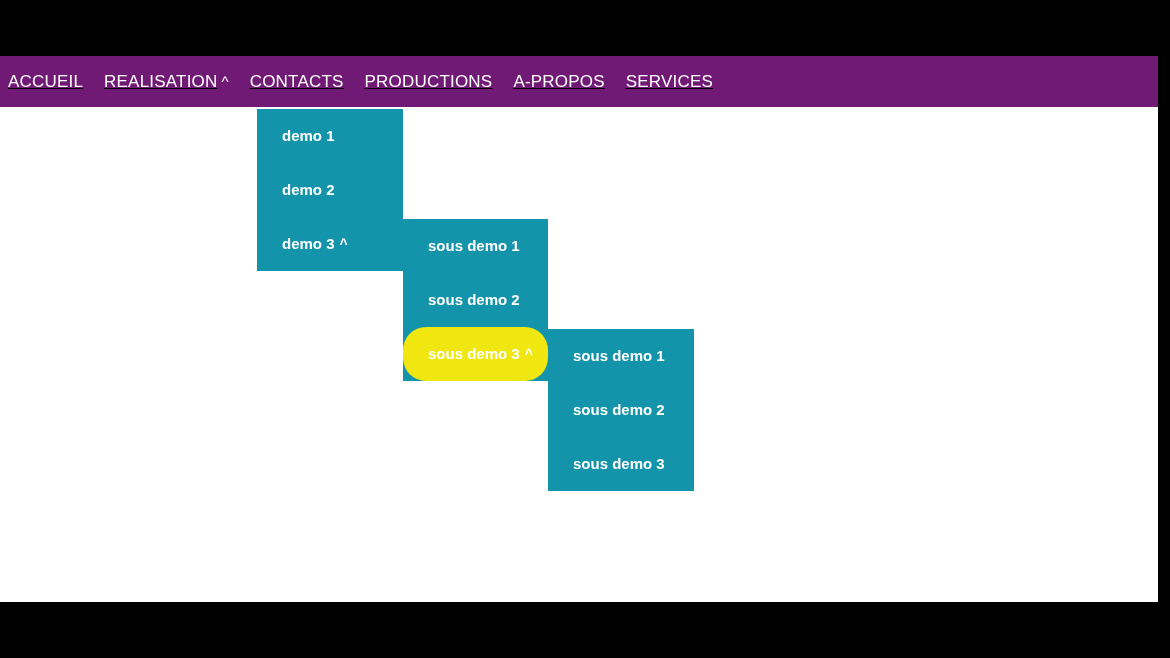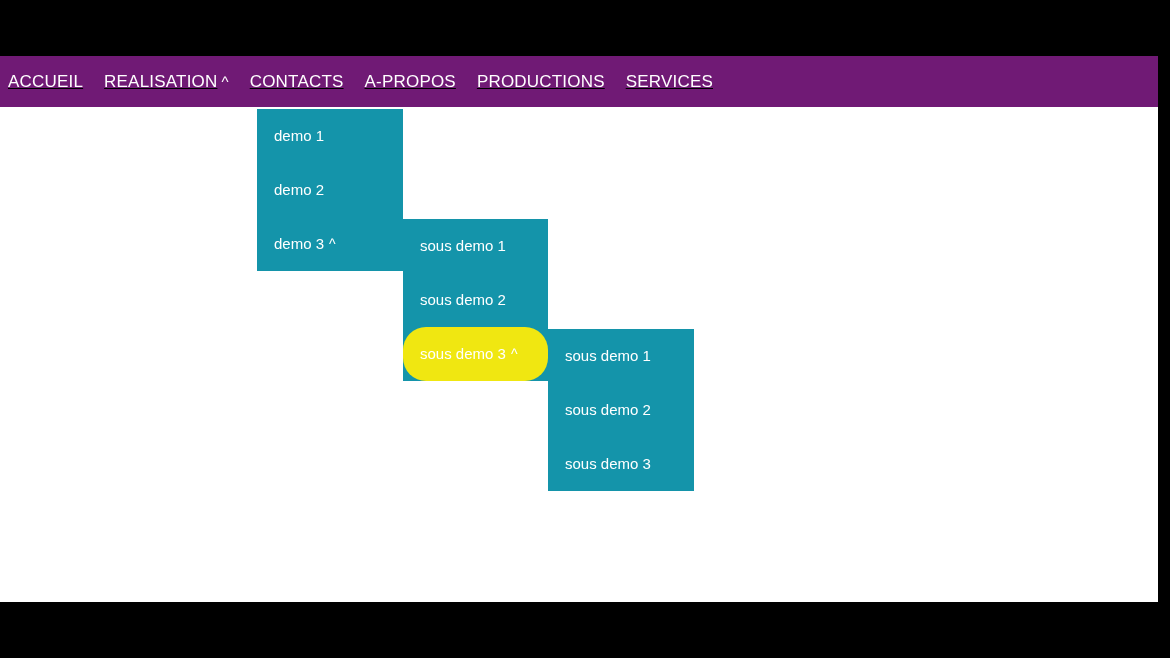--- a/index.html
+++ b/index.html
@@ -86,25 +86,26 @@
   .menu {
     position: absolute;
     background: #1494aa;
     box-sizing: border-box;
   }
   .menu-item {
     color: #ffffff;
     font-size: 15px;
     height: 54px;
     line-height: 54px;
-    padding-left: 17px;
+    padding-left: 25px;
     white-space: nowrap;
     cursor: pointer;
     user-select: none;
     box-sizing: border-box;
+    font-weight: bold;
   }
   .menu-item.highlight {
     background: #f0e711;
     color: #ffffff;
     border-radius: 23px;
   }
   .menu-item .caret {
     display: inline-block;
     margin-left: 5px;
     font-size: 14px;
@@ -136,22 +137,22 @@
 
   <div id="letterbox-top" class="letterbox"></div>
 
   <div id="page">
 
     <nav id="navbar">
 
     <div class="nav-item"><span>ACCUEIL</span></div>
         <div class="nav-item"><span>REALISATION</span><span class="caret">^</span></div>
         <div class="nav-item"><span>CONTACTS</span></div>
+        <div class="nav-item"><span>PRODUCTIONS</span></div>
         <div class="nav-item"><span>A-PROPOS</span></div>
-        <div class="nav-item"><span>PRODUCTIONS</span></div>
         <div class="nav-item"><span>SERVICES</span></div>
       </nav>
 
     <div class="menu" id="menu-level-1">
 
     <div class="menu-item"><span>demo 1</span></div>
         <div class="menu-item"><span>demo 2</span></div>
         <div class="menu-item"><span>demo 3</span><span class="caret">^</span></div>
       </div>
 

